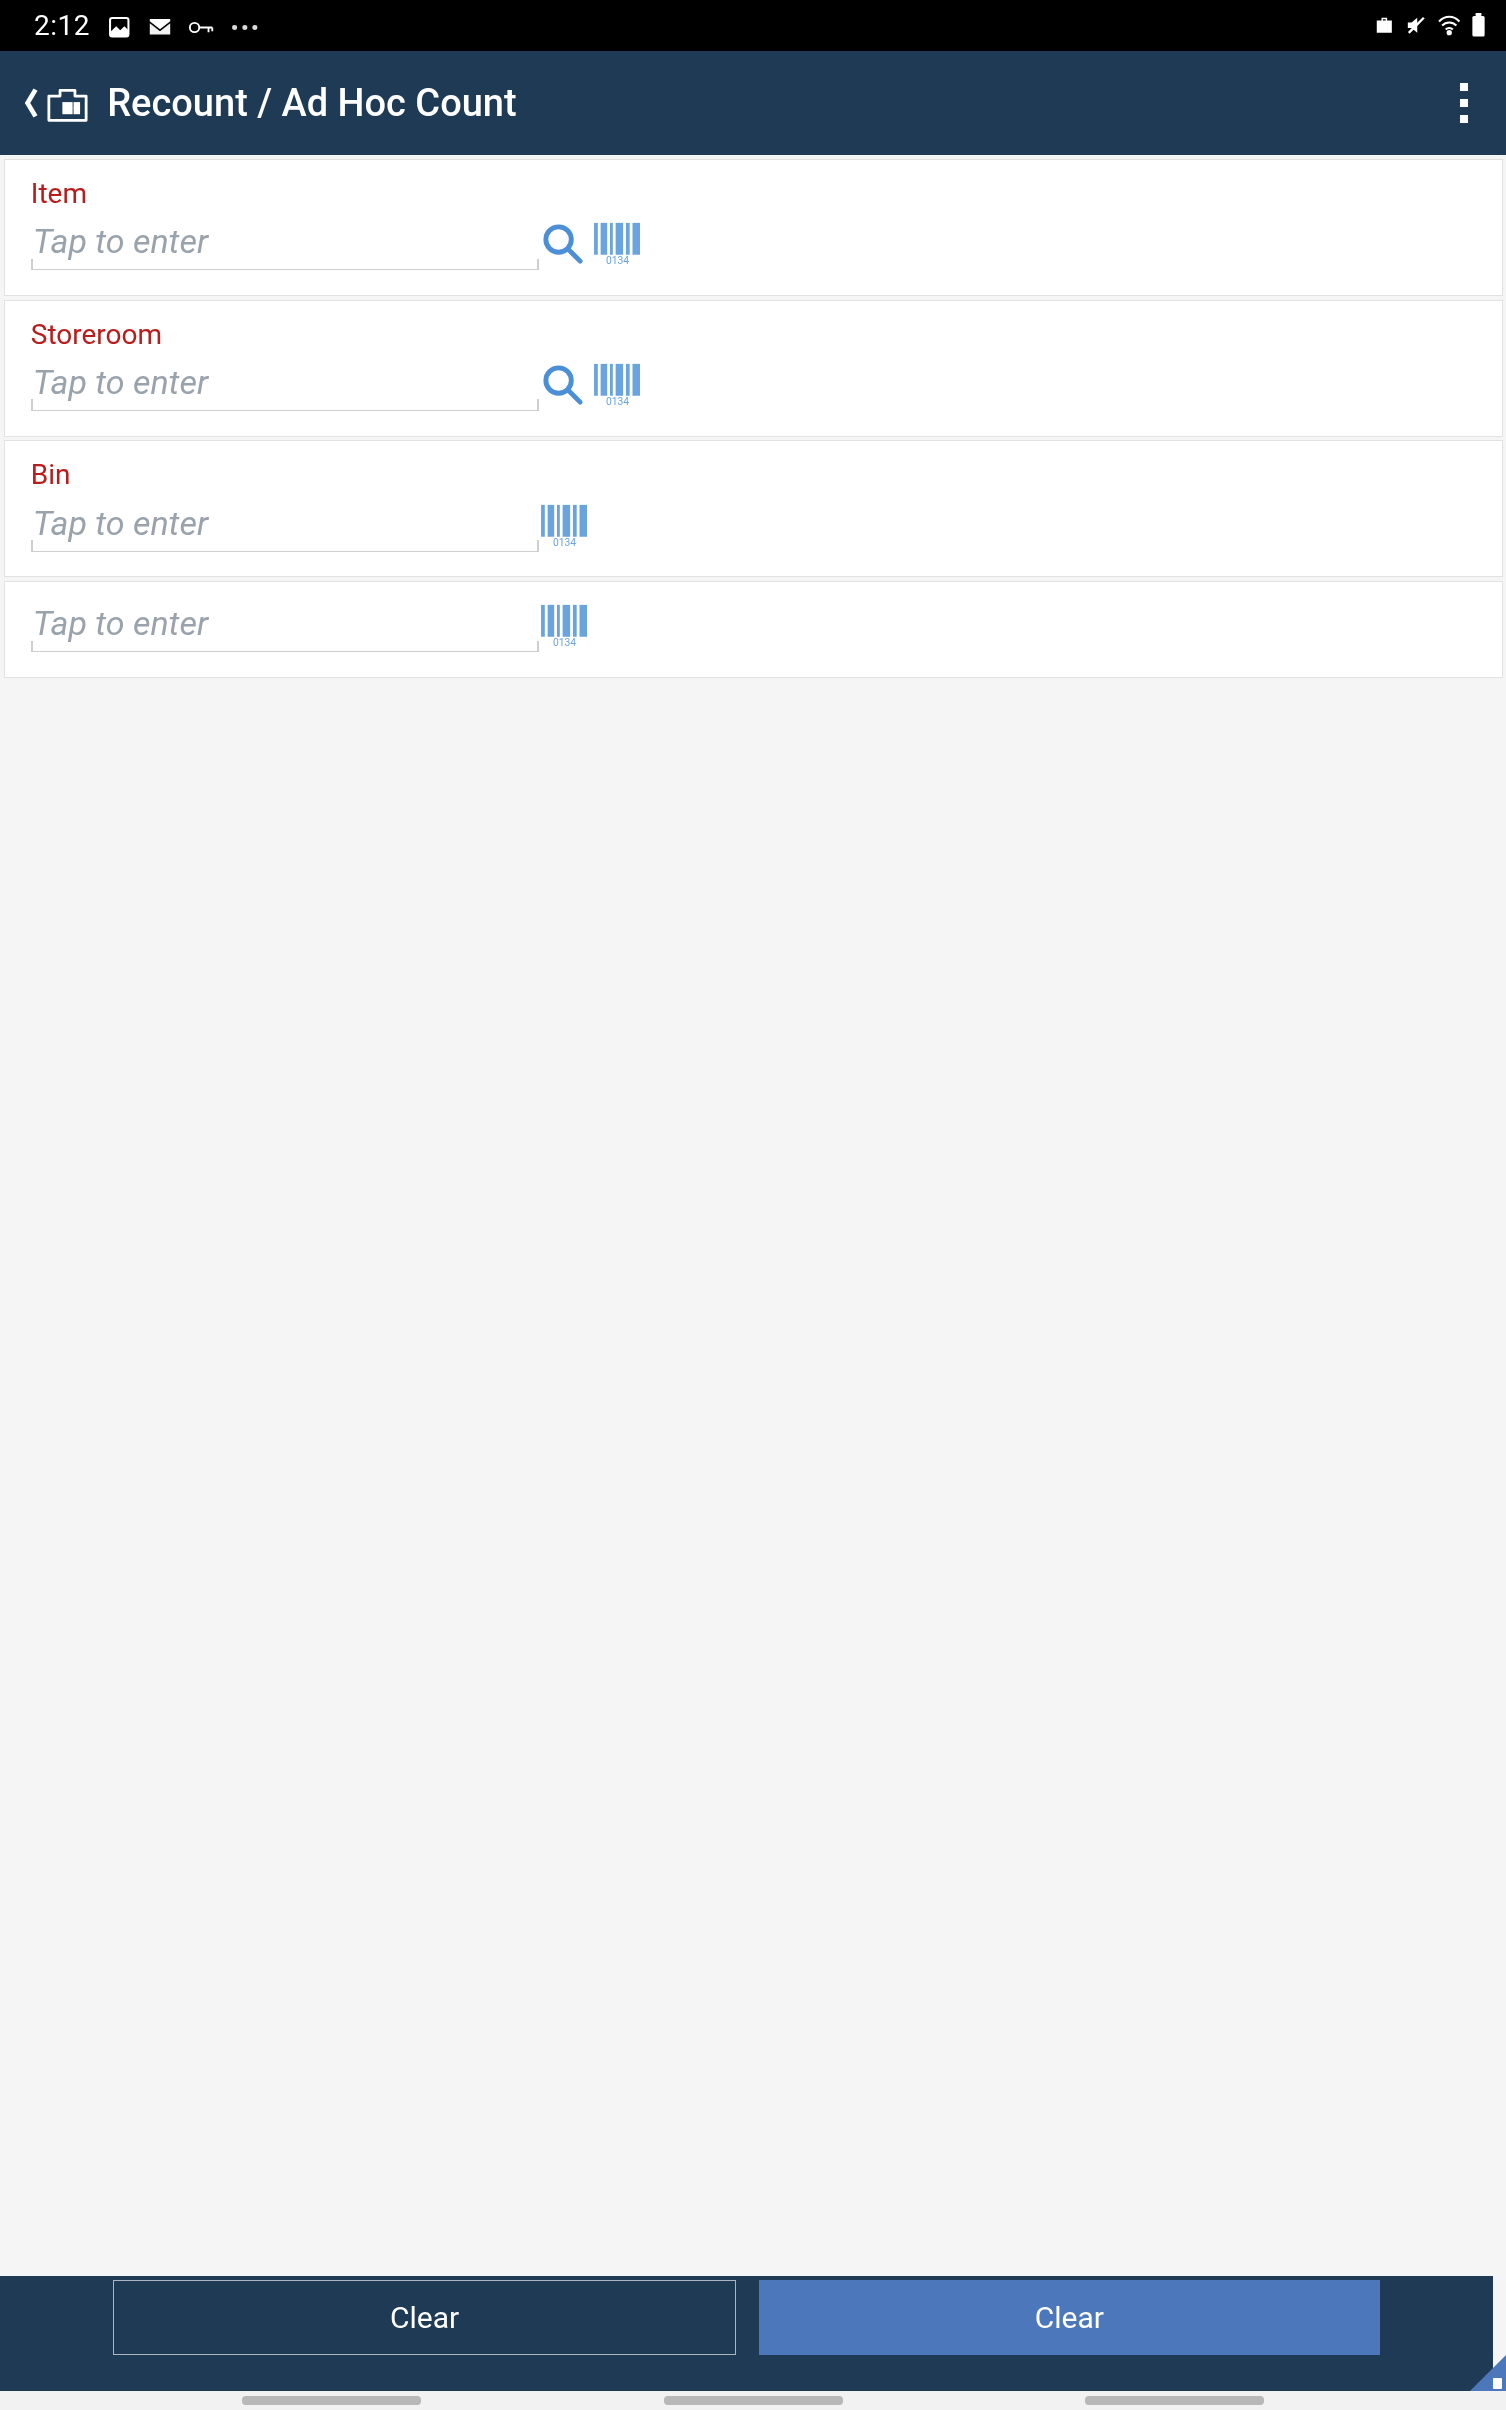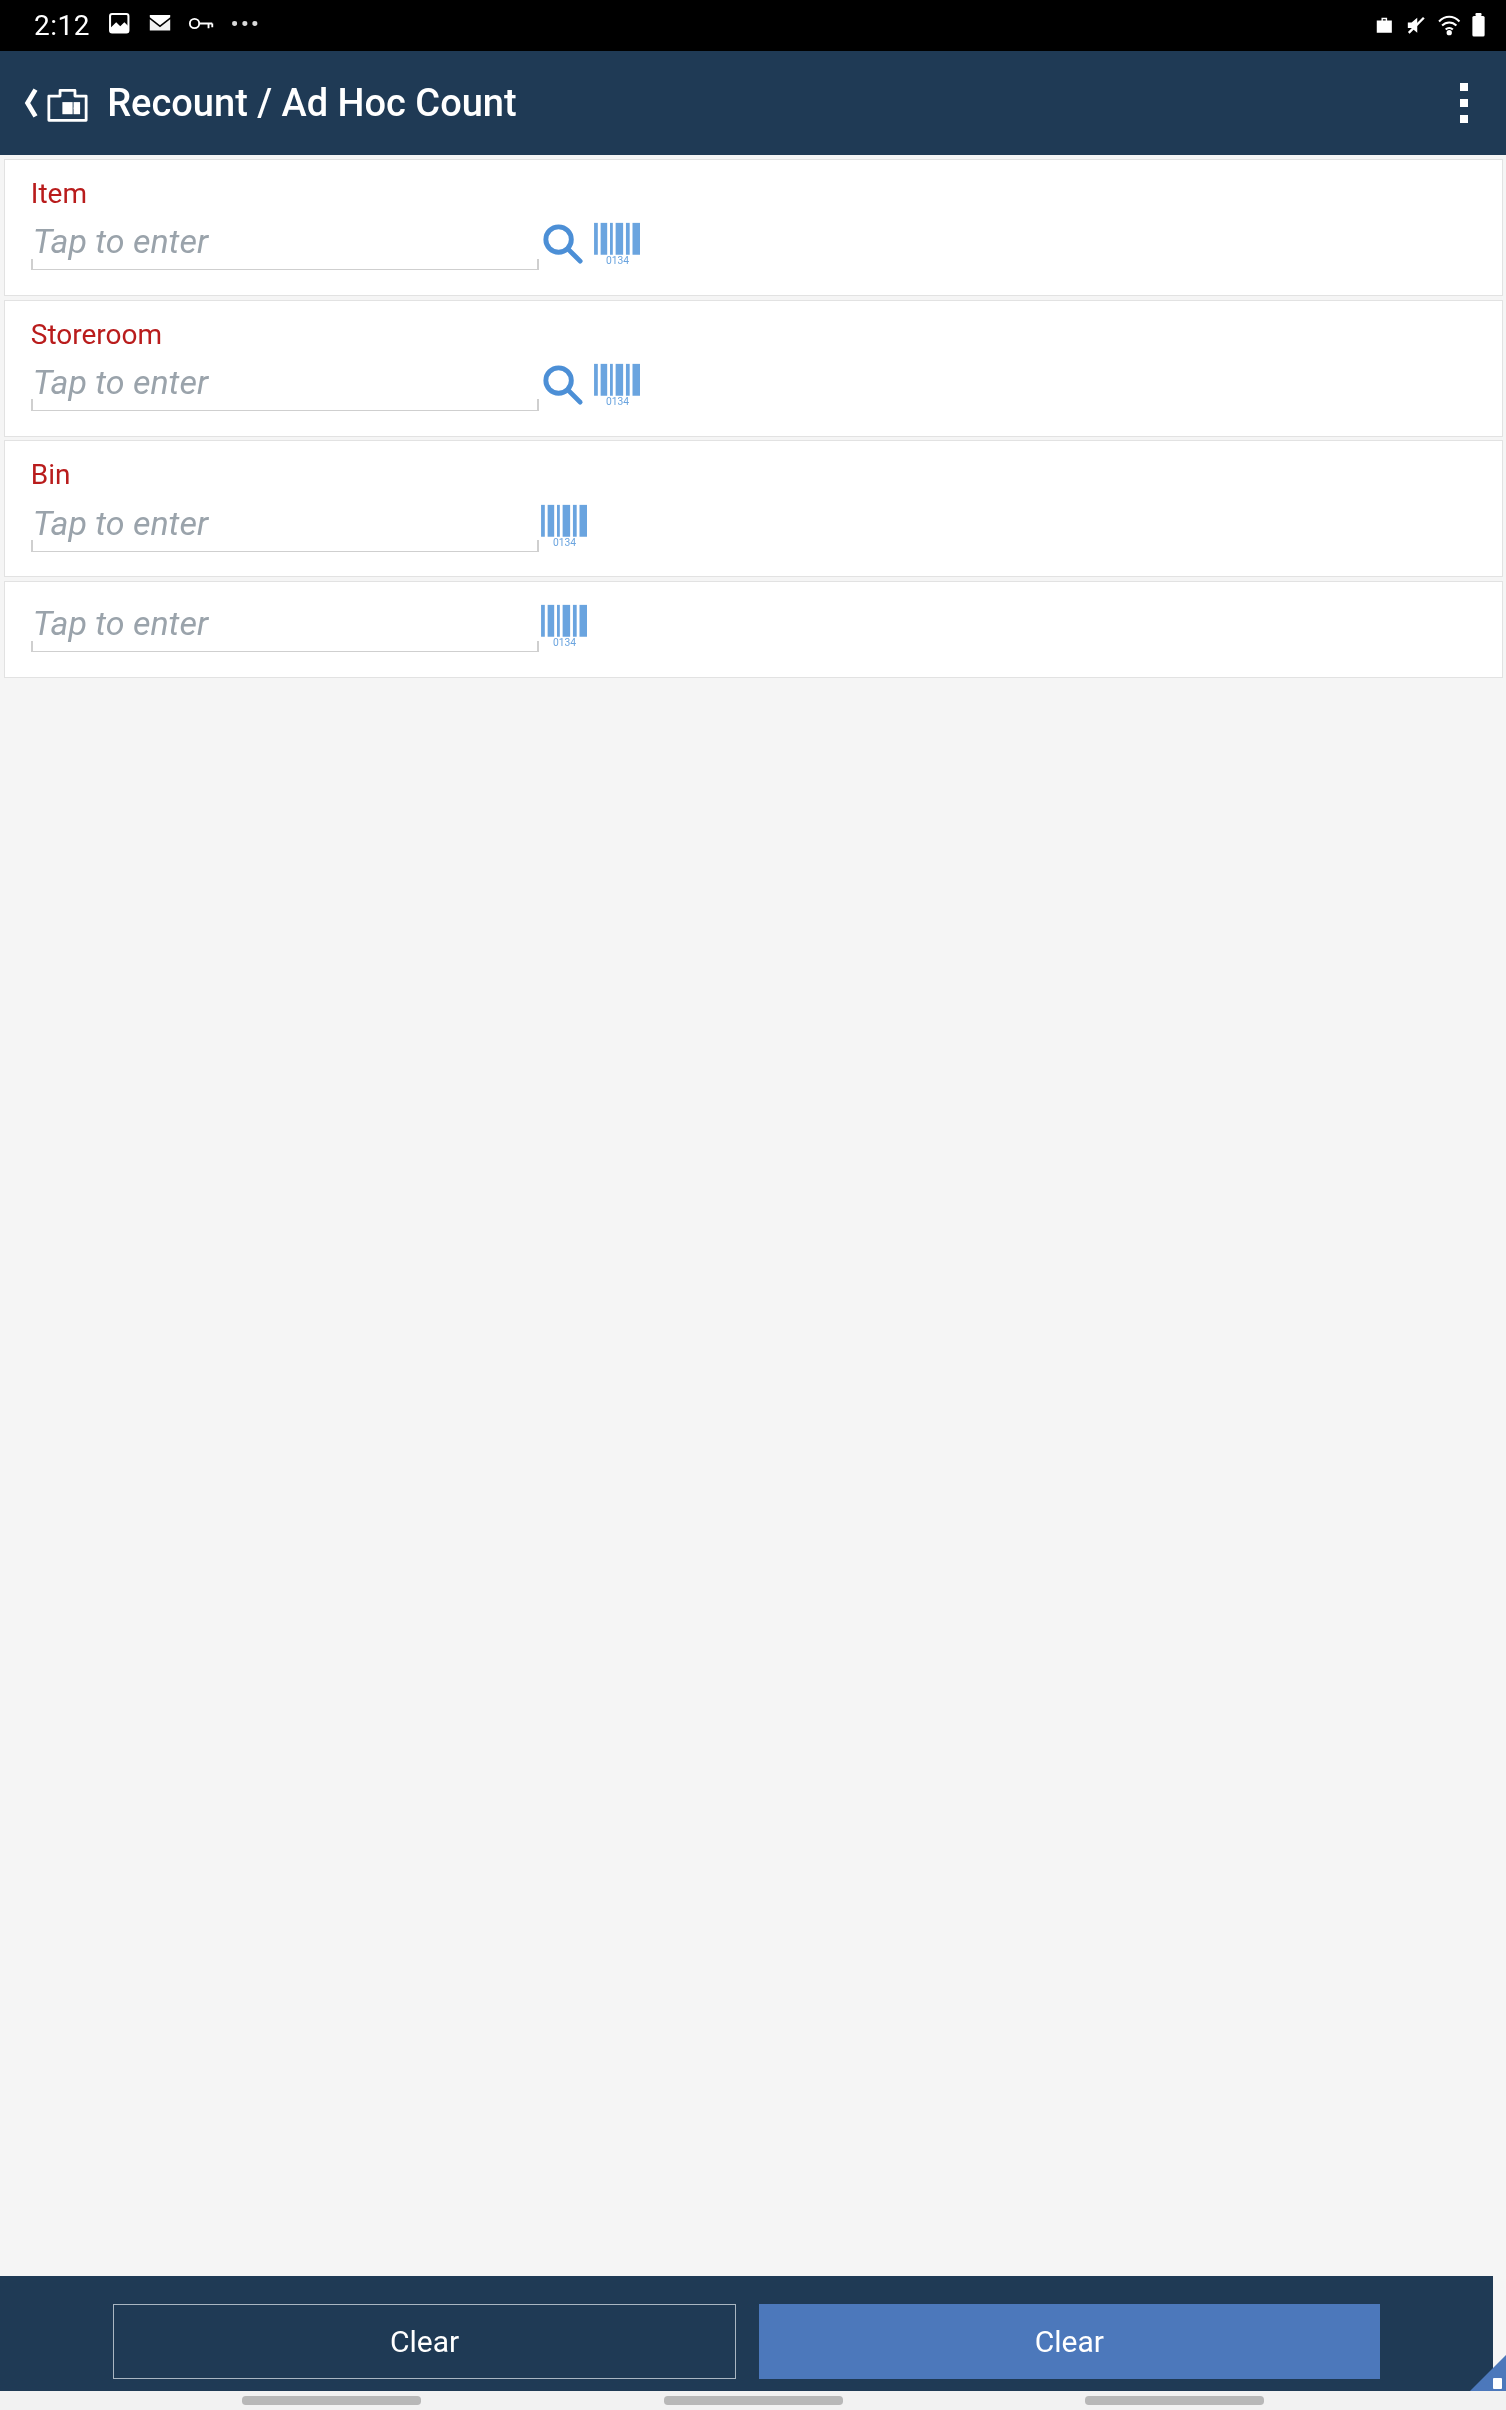--- a/index.html
+++ b/index.html
@@ -20,21 +20,21 @@
     background: #000;
     color: #fff;
     display: flex;
     align-items: center;
     justify-content: space-between;
     padding: 0 21px 0 34px;
     font-size: 28px;
   }
   .status-left {
     display: flex;
-    align-items: flex-start;
+    align-items: flex-end;
     gap: 17px;
   }
   .status-time {
     font-weight: 400;
     letter-spacing: 0.5px;
   }
   .status-icons {
     display: flex;
     align-items: center;
     gap: 15px;
@@ -153,24 +153,24 @@
   }
   
   .footer {
     position: absolute;
     bottom: 19px;
     left: 0;
     right: 13px;
     height: 115px;
     background: #1f3a55;
     display: flex;
-    align-items: flex-end;
+    align-items: flex-start;
     justify-content: center;
     gap: 22.6px;
-    padding: 12px 113px;
+    padding: 4px 113px;
   }
   .btn {
     flex: 1;
     height: 75px;
     display: flex;
     align-items: center;
     justify-content: center;
     font-size: 30px;
     cursor: pointer;
   }

